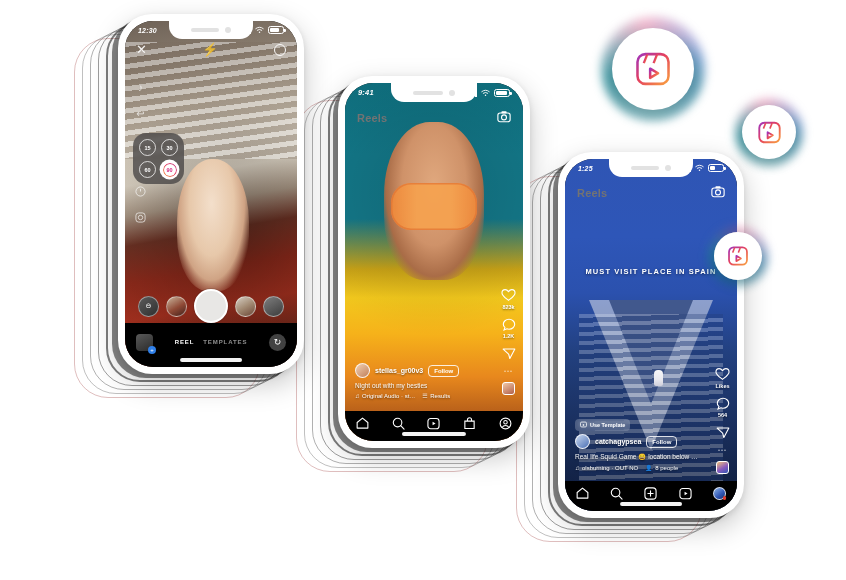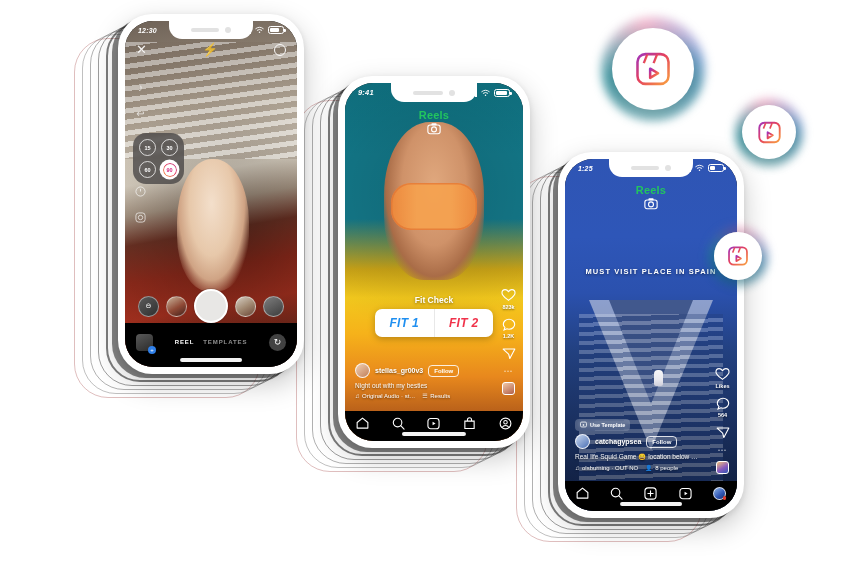--- a/index.html
+++ b/index.html
@@ -181,21 +181,21 @@
   .reel2-bg::after {
     content:''; position:absolute; left:26%; top:28%; width:48%; height:13%;
     border-radius: 20px;
     background: linear-gradient(90deg,#f08a3c,#f6a24f 30%,#f6a24f 70%,#f08a3c);
     opacity:.92;
     box-shadow: inset 0 0 0 1.5px rgba(230,120,50,.85);
   }
   .reels-header {
     position: absolute; left: 0; right: 0; z-index: 25;
     display: flex; align-items: center; justify-content: space-between;
-    padding: 0 12px; color: #22c55e; flex-direction: column;
+    padding: 0 12px; color: #737373;
   }
   .reels-title { font-size: 11px; font-weight: bold; letter-spacing: .2px; }
   .fitcheck-wrap { position: absolute; left: 0; right: 0; z-index: 24; text-align: center; }
   .fitcheck-title {
     color: #fff; font-size: 8.5px; font-weight: bold;
     text-shadow: 0 1px 3px rgba(0,0,0,.45); margin-bottom: 4px;
   }
   .fit-poll {
     margin: 0 auto; width: 118px; height: 28px;
     background: #fff; border-radius: 7px;
@@ -474,27 +474,20 @@
         <span class="reels-title">Reels</span>
         <span>
           <svg width="14" height="13" viewBox="0 0 16 14">
               <rect x="1" y="3" width="14" height="10" rx="2.5" stroke="#fff" fill="none" stroke-width="1.3"></rect>
               <circle cx="8" cy="8" r="2.8" stroke="#fff" fill="none" stroke-width="1.3"></circle>
               <rect x="5" y="1" width="6" height="2.4" rx="1" fill="#fff"></rect>
             </svg>
         </span>
       </div>
 
-      <div class="fitcheck-wrap" style="top:212px">
-        <div class="fitcheck-title">Fit Check</div>
-        <div class="fit-poll">
-          <span class="fit-opt a">FIT 1</span>
-          <span class="fit-opt b">FIT 2</span>
-        </div>
-      </div>
 
       <div class="rail" style="top:205px">
         <span class="rail-item">
           <svg width="15" height="14" viewBox="0 0 16 15">
               <path d="M8 13.2C4.4 10.4 1 8.2 1 5.3 1 3.2 2.6 1.8 4.4 1.8c1.3 0 2.6.7 3.6 2 1-1.3 2.3-2 3.6-2 1.8 0 3.4 1.4 3.4 3.5 0 2.9-3.4 5.1-7 7.9z" stroke="#fff" fill="none" stroke-width="1.2"></path>
             </svg>
           <span class="rail-count">823k</span>
         </span>
         <span class="rail-item">
           <svg width="14" height="14" viewBox="0 0 15 15">

